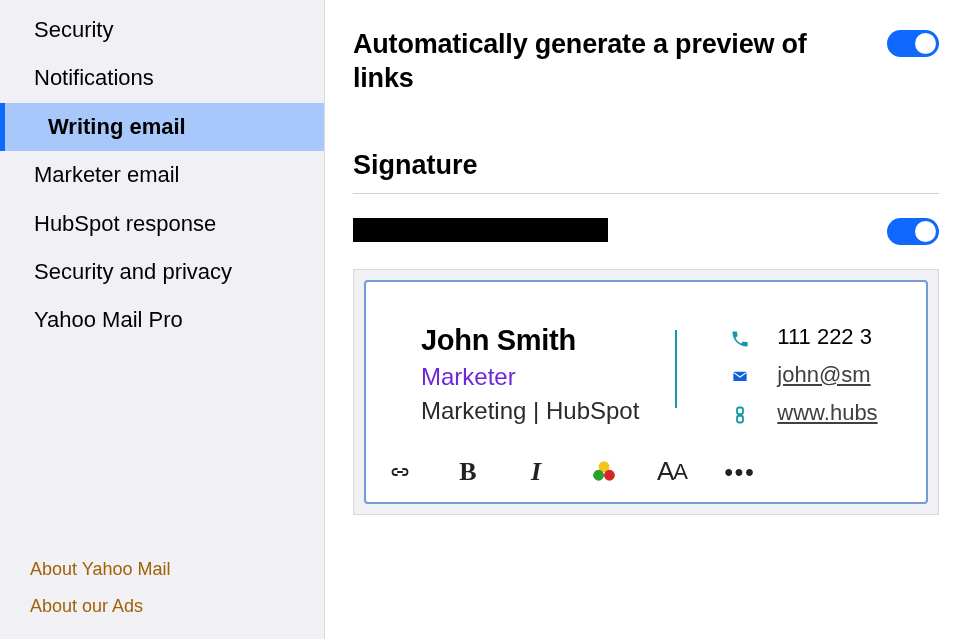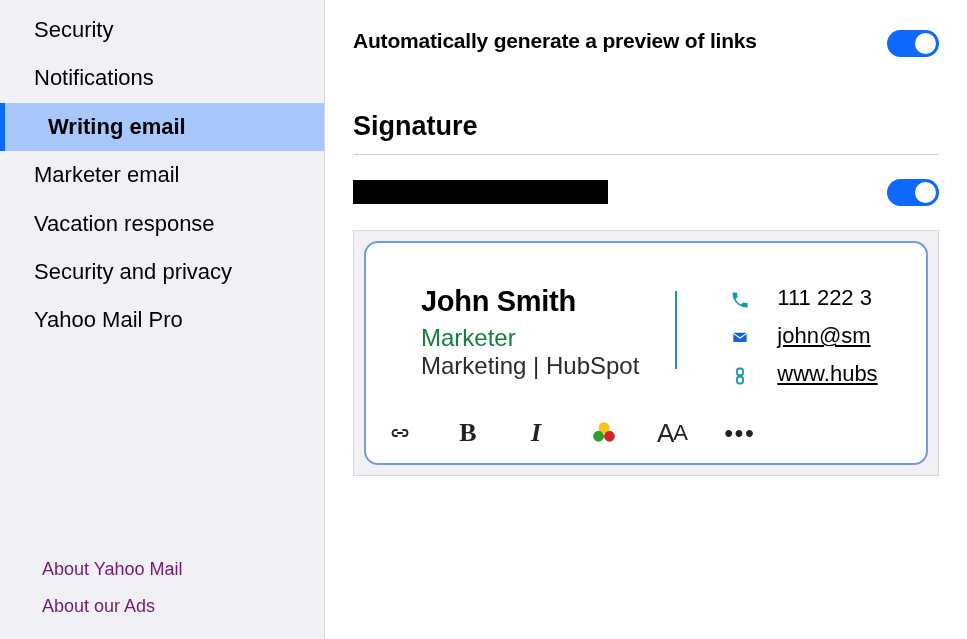--- a/index.html
+++ b/index.html
@@ -24,42 +24,40 @@
   }
   .nav-item.active {
     background: #a8c7fb;
     border-left: 5px solid #0f69ff;
     padding-left: 43px;
     font-weight: 700;
   }
   .footer-links { padding: 0 0 14px 30px; }
   .footer-link {
     font-size: 18px;
-    color: #701a75;
+    color: #a16207;
     padding: 8px 0;
     cursor: pointer;
-    margin-left: 12px;
   }
   .main {
     flex: 1;
     padding: 28px 28px 0 28px;
     overflow: hidden;
   }
   .setting-row {
     display: flex;
     align-items: flex-start;
     justify-content: space-between;
     gap: 20px;
   }
   .setting-title {
-    font-size: 21px;
+    font-size: 27px;
     font-weight: 800;
     line-height: 1.25;
     letter-spacing: -0.2px;
-    text-align: right;
   }
   .toggle {
     width: 52px; height: 27px; border-radius: 14px;
     background: #0f69ff; position: relative; flex: 0 0 auto;
     cursor: pointer; margin-top: 2px;
   }
   .toggle .knob {
     position: absolute; right: 3px; top: 3px;
     width: 21px; height: 21px; border-radius: 50%;
     background: #fff;
@@ -82,40 +80,40 @@
   }
   .sig-editor-wrap {
     margin-top: 24px;
     background: #f1f1f5;
     border: 1px solid #d8d8dd;
     padding: 10px;
   }
   .sig-editor {
     background: #fff;
     border: 2px solid #749bd9;
-    border-radius: 14px;
+    border-radius: 4px;
   }
   .sig-body {
     display: flex;
     padding: 42px 24px 18px 55px;
     gap: 0;
     overflow: hidden;
   }
   .sig-left { flex: 0 0 auto; padding-right: 36px; }
   .sig-divider {
     width: 0; border-left: 2px solid #1599a4; align-self: stretch;
     margin: 6px 0 18px 0;
   }
   .sig-right { padding-left: 52px; flex: 1; min-width: 0; }
   .sig-name { font-size: 29px; font-weight: 800; letter-spacing: -0.3px; }
-  .sig-role { font-size: 24px; color: #15803d; margin-top: 6px; }
-  .sig-org  { font-size: 24px; color: #2b2b2b; margin-top: 0; }
+  .sig-role { font-size: 24px; color: #6d28d9; margin-top: 6px; }
+  .sig-org  { font-size: 24px; color: #2b2b2b; margin-top: 6px; }
   .contact { display: flex; align-items: flex-end; gap: 26px; font-size: 22px; white-space: nowrap; }
   .contact + .contact { margin-top: 12px; }
-  .contact a, .contact .linklike { color: #000000; text-decoration: underline; }
+  .contact a, .contact .linklike { color: #404040; text-decoration: underline; }
   .ic { width: 22px; height: 22px; flex: 0 0 auto; display: inline-flex; align-items: center; justify-content: center; }
   .sig-toolbar {
     display: flex; align-items: center; gap: 36px;
     padding: 12px 18px 14px 18px;
   }
   .tb-btn { width: 32px; height: 32px; display: inline-flex; align-items: center; justify-content: center; cursor: pointer; color: #222; }
   .tb-bold { font-weight: 900; font-size: 26px; font-family: Georgia, serif; font-style: normal; }
   .tb-italic { font-style: italic; font-family: Georgia, serif; font-size: 26px; font-weight: 600; }
   .tb-font { font-size: 22px; letter-spacing: -1px; }
   .tb-font .big { font-size: 26px; }
@@ -124,21 +122,21 @@
 </head>
 <body>
 
 <div class="app">
   <aside class="sidebar">
     <nav class="nav">
       <div class="nav-item">Security</div>
       <div class="nav-item">Notifications</div>
       <div class="nav-item active">Writing email</div>
       <div class="nav-item">Marketer email</div>
-      <div class="nav-item">Vacation response</div>
+      <div class="nav-item">HubSpot response</div>
       <div class="nav-item">Security and privacy</div>
       <div class="nav-item">Yahoo Mail Pro</div>
     </nav>
     <div class="footer-links">
       <div class="footer-link">About Yahoo Mail</div>
       <div class="footer-link">About our Ads</div>
     </div>
   </aside>
 
   <main class="main">

